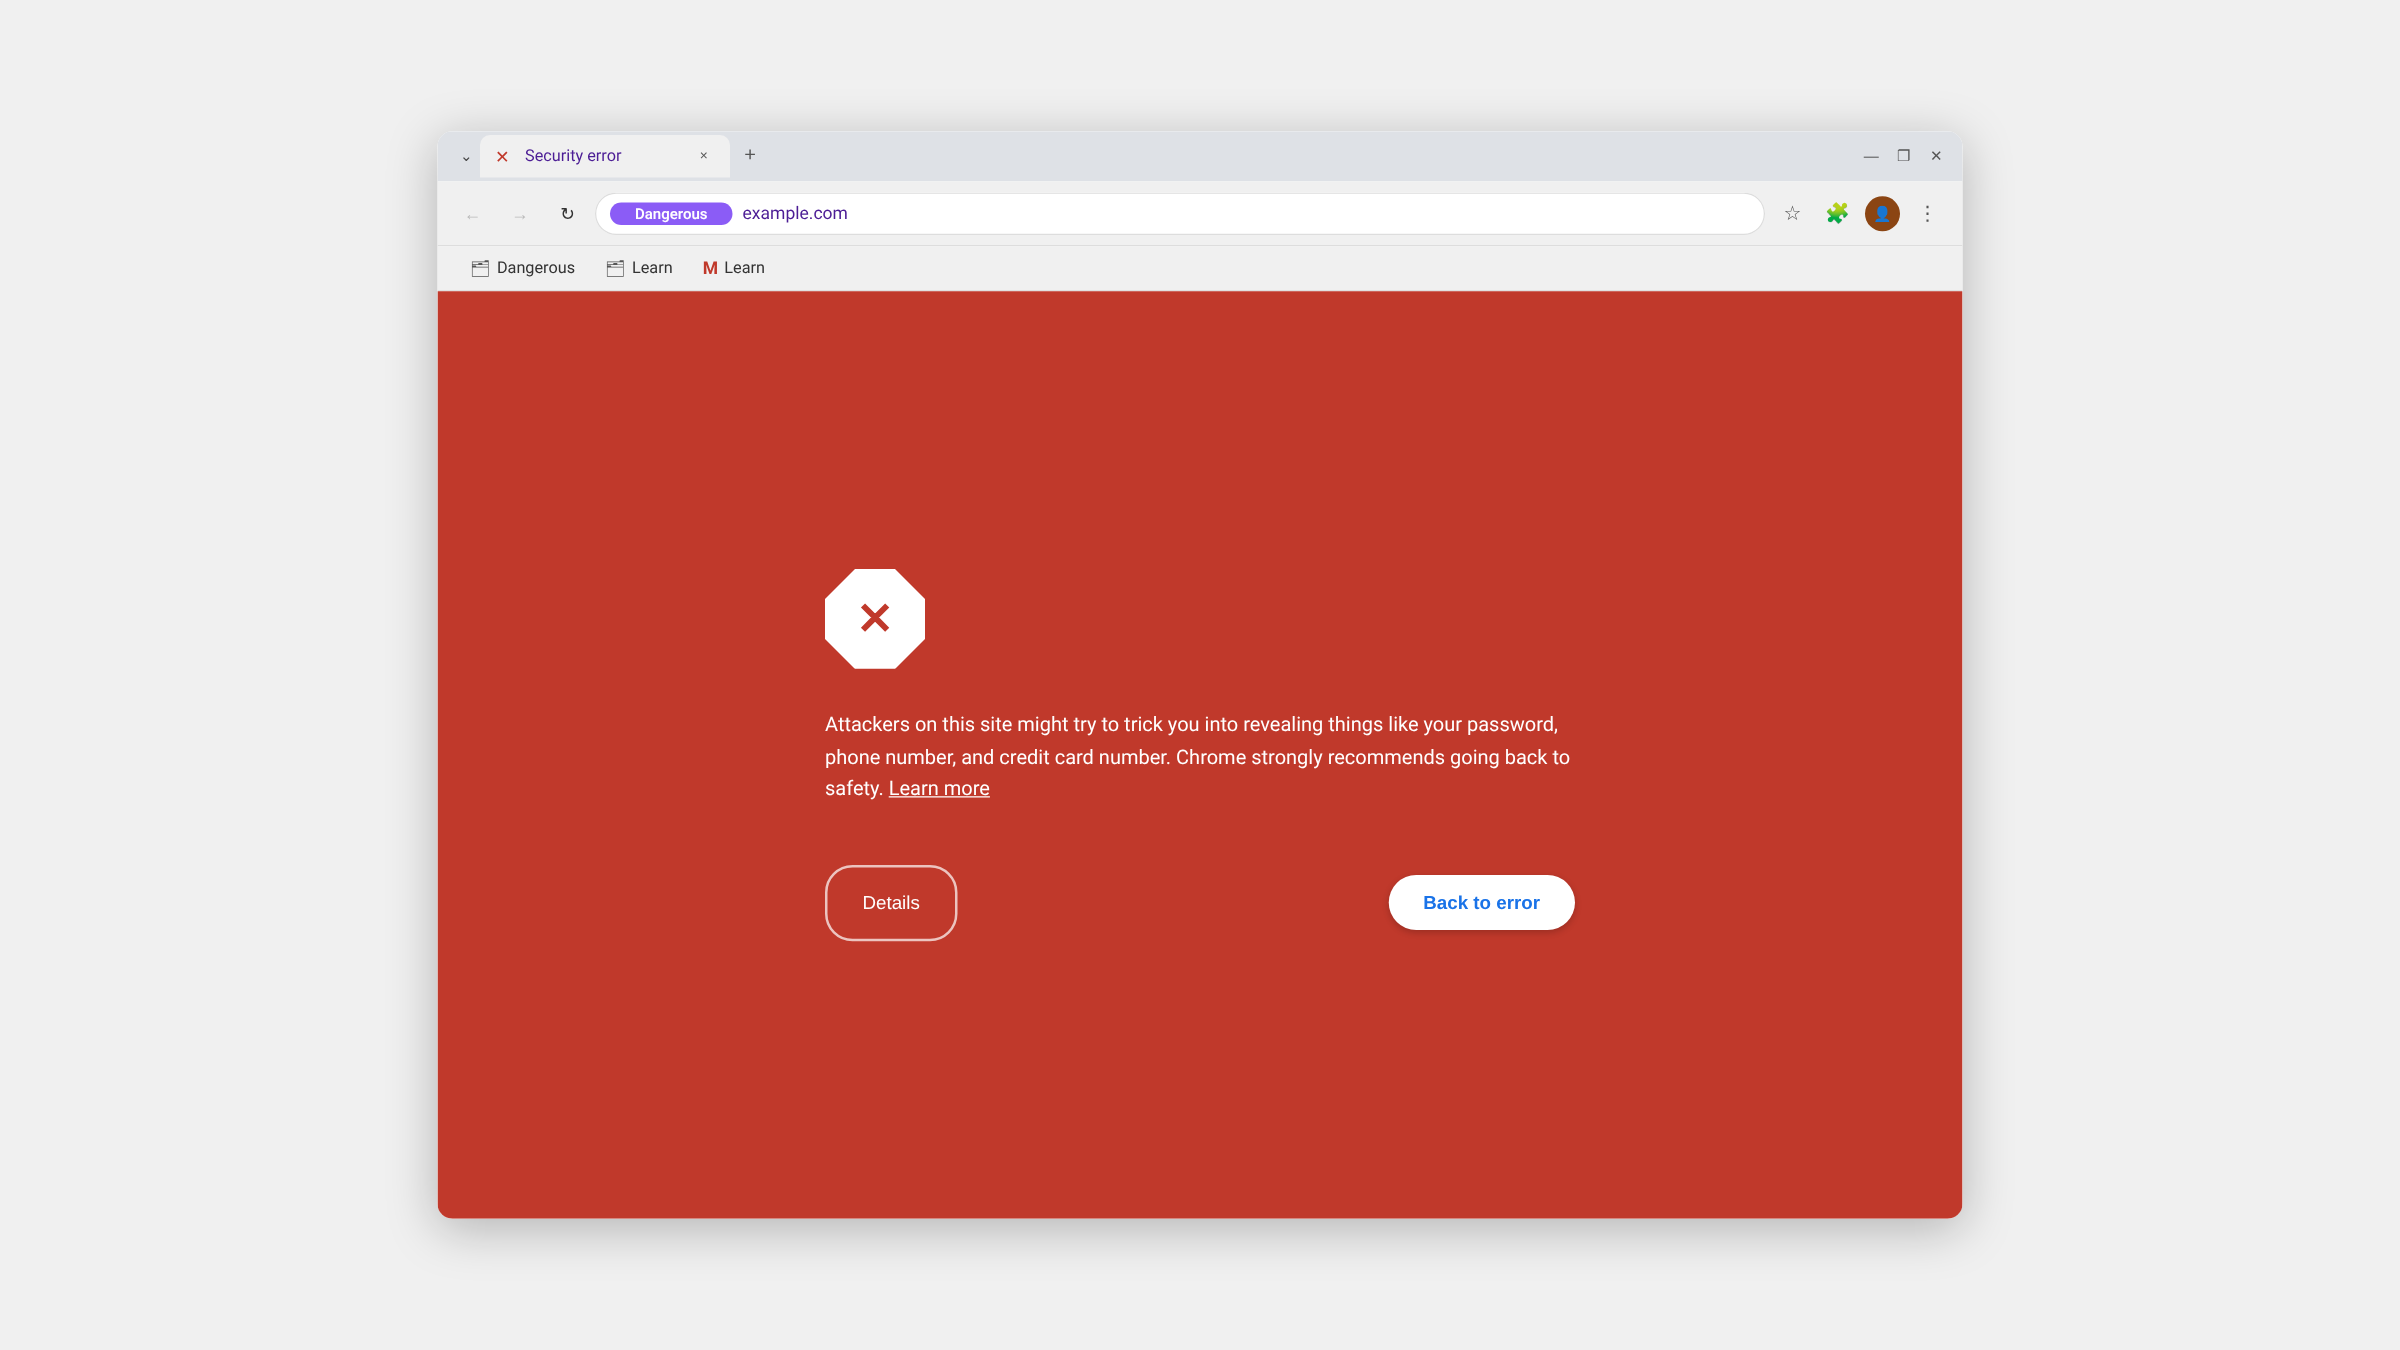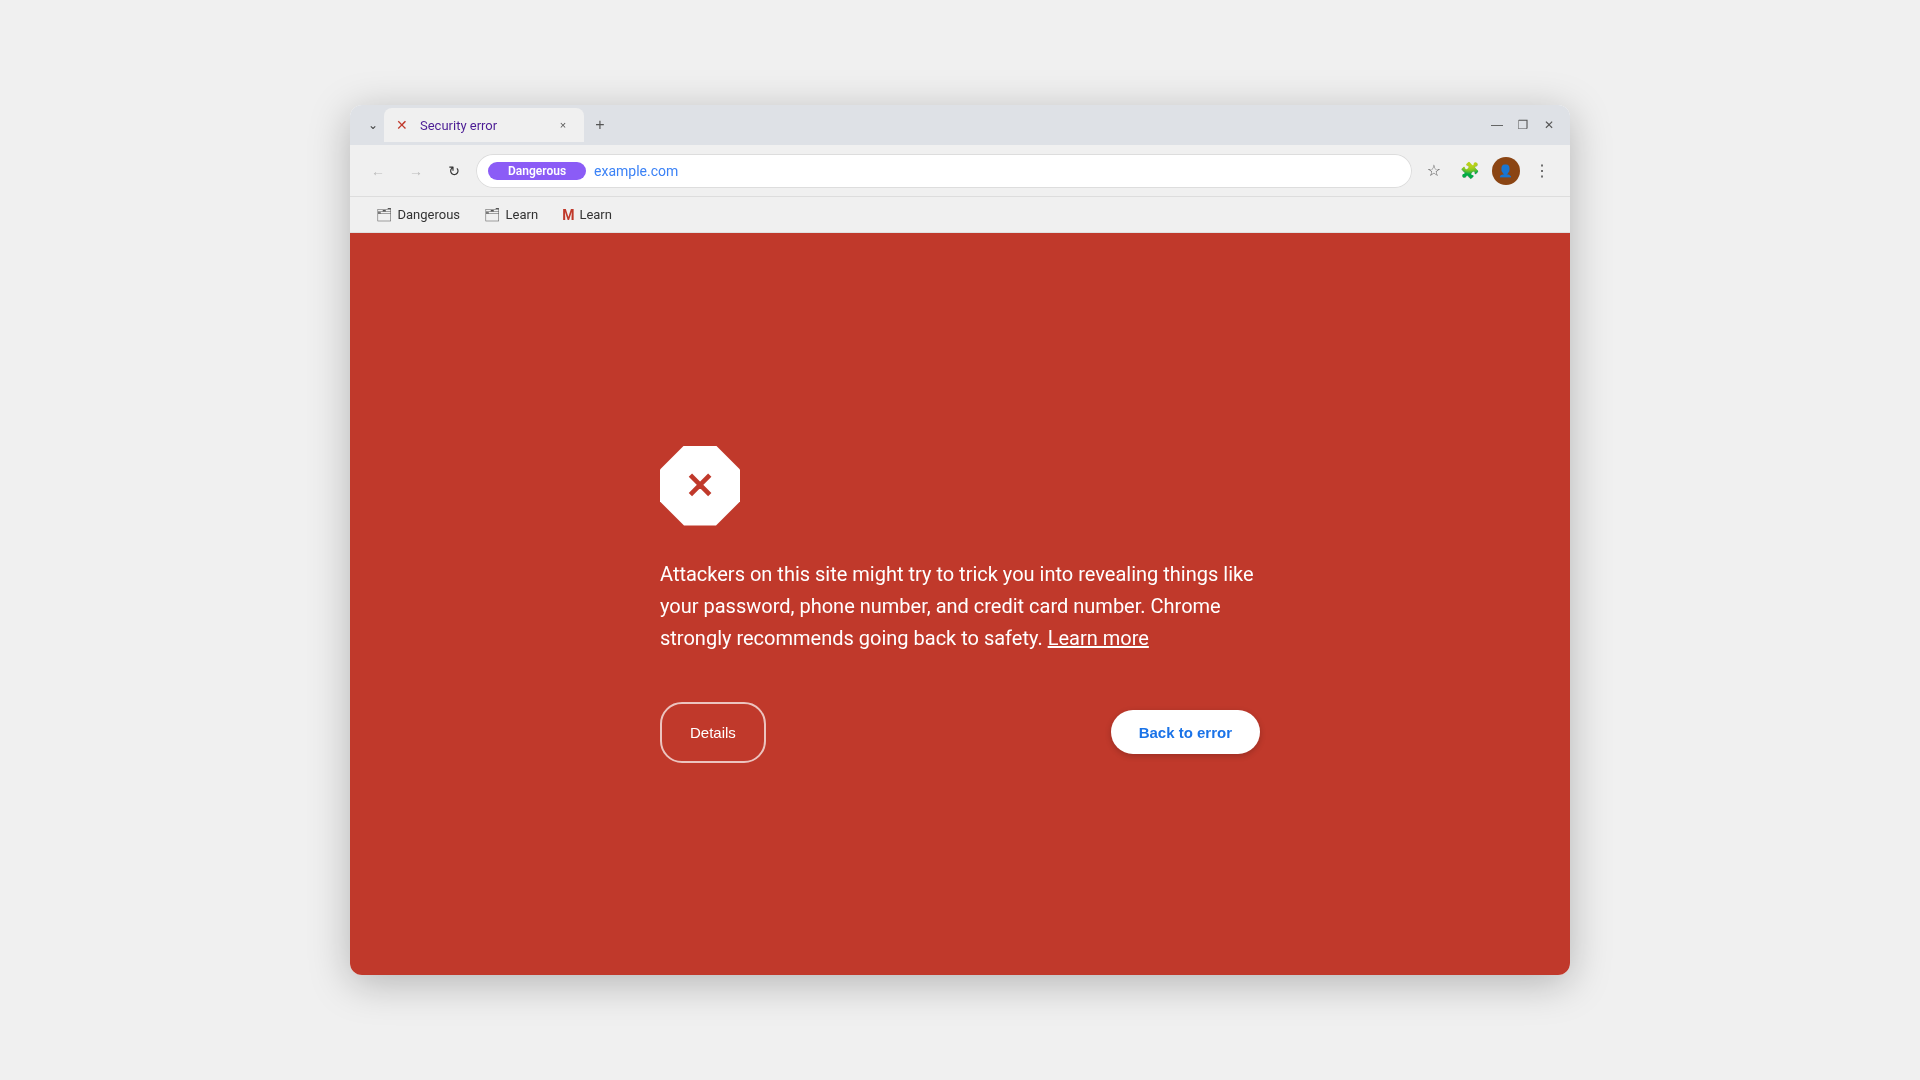--- a/index.html
+++ b/index.html
@@ -185,21 +185,21 @@
       padding: 2px 20px;
       border-radius: 12px;
       display: flex;
       align-items: center;
       gap: 4px;
       white-space: nowrap;
     }
 
     .address-text {
       font-size: 14px;
-      color: #3b82f6;
+      color: #4c1d95;
       flex: 1;
     }
 
     .toolbar-icons {
       display: flex;
       align-items: center;
       gap: 4px;
     }
 
     .toolbar-icon-btn {
@@ -285,21 +285,21 @@
     }
 
     .error-title {
       font-size: 36px;
       font-weight: 600;
       color: #fff;
       margin-bottom: 24px;
     }
 
     .error-description {
-      font-size: 20px;
+      font-size: 16px;
       color: #fff;
       line-height: 1.6;
       margin-bottom: 48px;
       max-width: 740px;
     }
 
     .learn-more-link {
       color: #fff;
       text-decoration: underline;
       cursor: pointer;

